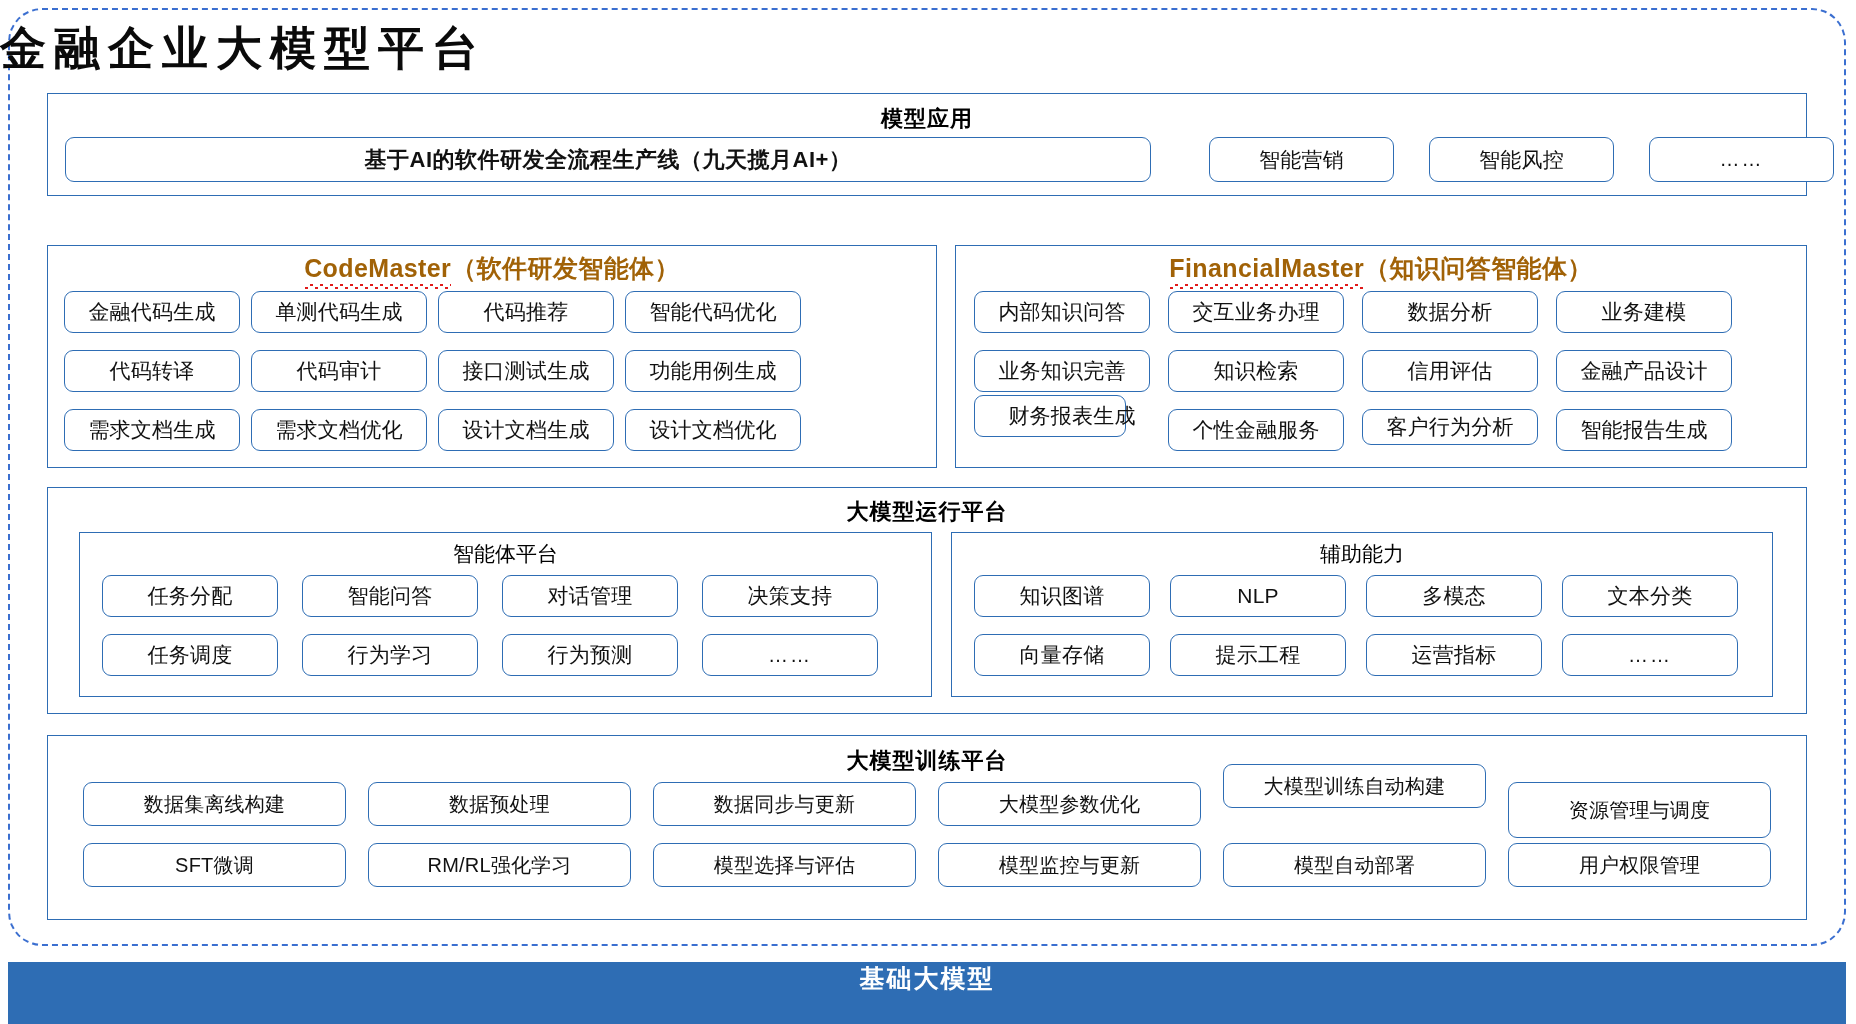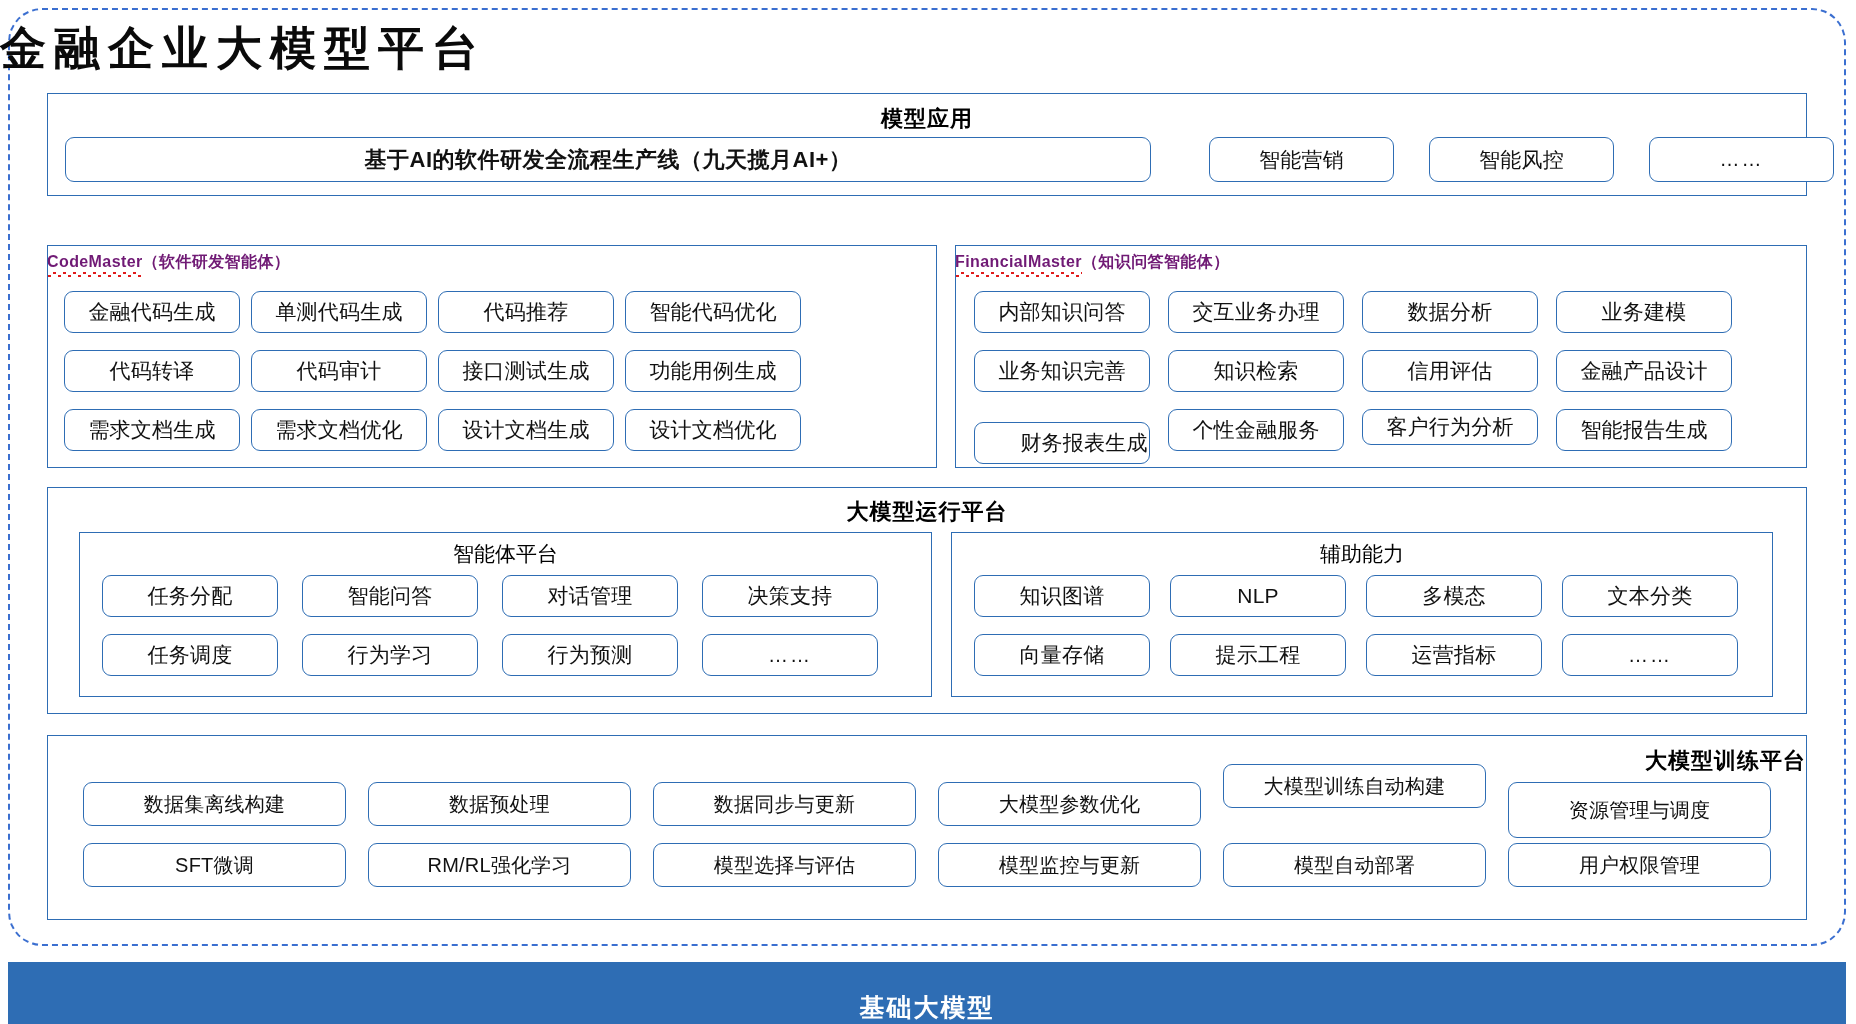--- a/index.html
+++ b/index.html
@@ -96,24 +96,24 @@
   .pill.dots {
     font-size: 20px;
     letter-spacing: 2px;
     color: #111;
   }
 
   
   .agent-title {
     position: absolute;
     width: 100%;
-    text-align: left;
-    font-size: 16px;
-    font-weight: 700;
-    color: #701a75;
+    text-align: center;
+    font-size: 25px;
+    font-weight: 700;
+    color: #a16207;
     letter-spacing: 0.4px;
   }
   .squiggle {
     position: relative;
     display: inline-block;
     padding-bottom: 2px;
   }
   .squiggle::after {
     content: "";
     position: absolute;
@@ -130,21 +130,21 @@
 
   
   #base-bar {
     position: absolute;
     left: 8px;
     top: 962px;
     width: 1838px;
     height: 62px;
     background: #2e6db4;
     display: flex;
-    align-items: flex-end;
+    align-items: flex-start;
     justify-content: center;
     color: #ffffff;
     font-size: 25px;
     font-weight: 700;
     letter-spacing: 2px;
   }
 </style>
 </head>
 <body>
 
@@ -188,21 +188,21 @@
 <div class="pill" data-name="financialmaster-item" style="left:974px; top:291px; width:176px; height:42px;">内部知识问答</div>
 <div class="pill" data-name="financialmaster-item" style="left:1168px; top:291px; width:176px; height:42px;">交互业务办理</div>
 <div class="pill" data-name="financialmaster-item" style="left:1362px; top:291px; width:176px; height:42px;">数据分析</div>
 <div class="pill" data-name="financialmaster-item" style="left:1556px; top:291px; width:176px; height:42px;">业务建模</div>
 
 <div class="pill" data-name="financialmaster-item" style="left:974px; top:350px; width:176px; height:42px;">业务知识完善</div>
 <div class="pill" data-name="financialmaster-item" style="left:1168px; top:350px; width:176px; height:42px;">知识检索</div>
 <div class="pill" data-name="financialmaster-item" style="left:1362px; top:350px; width:176px; height:42px;">信用评估</div>
 <div class="pill" data-name="financialmaster-item" style="left:1556px; top:350px; width:176px; height:42px;">金融产品设计</div>
 
-<div class="pill" data-name="financialmaster-item" style="left:974px; top:422px; width:176px; height:42px;padding-left:44px;">财务报表生成</div>
+<div class="pill" data-name="financialmaster-item" style="left:974px; top:395px; width:152px; height:42px;padding-left:44px;">财务报表生成</div>
 <div class="pill" data-name="financialmaster-item" style="left:1168px; top:409px; width:176px; height:42px;">个性金融服务</div>
 <div class="pill" data-name="financialmaster-item" style="left:1362px; top:409px; width:176px; height:36px;">客户行为分析</div>
 <div class="pill" data-name="financialmaster-item" style="left:1556px; top:409px; width:176px; height:42px;">智能报告生成</div>
 
 <style>
   [data-name="section-agent-codemaster"]      { height: 223px !important; }
   [data-name="section-agent-financialmaster"] { height: 223px !important; }
 </style>
 
 <div class="section-box" data-name="section-runtime-platform" style="left:47px; top:487px; width:1760px; height:227px;">
@@ -227,21 +227,21 @@
     <div class="pill" data-name="auxiliary-item" style="left:414px; top:42px; width:176px; height:42px;">多模态</div>
     <div class="pill" data-name="auxiliary-item" style="left:610px; top:42px; width:176px; height:42px;">文本分类</div>
     <div class="pill" data-name="auxiliary-item" style="left:22px; top:101px; width:176px; height:42px;">向量存储</div>
     <div class="pill" data-name="auxiliary-item" style="left:218px; top:101px; width:176px; height:42px;">提示工程</div>
     <div class="pill" data-name="auxiliary-item" style="left:414px; top:101px; width:176px; height:42px;">运营指标</div>
     <div class="pill dots" data-name="auxiliary-item-more" style="left:610px; top:101px; width:176px; height:42px;">……</div>
   </div>
 </div>
 
 <div class="section-box" data-name="section-training-platform" style="left:47px; top:735px; width:1760px; height:185px;">
-  <div class="section-heading" data-name="section-training-platform-heading" style="position:absolute; left:0; top:10px;text-align:right;">大模型训练平台</div>
+  <div class="section-heading" data-name="section-training-platform-heading" style="position:absolute; left:0; top:10px;">大模型训练平台</div>
 
   <div class="pill wide-label" data-name="training-item" style="left:35px; top:46px; width:263px; height:44px;">数据集离线构建</div>
   <div class="pill wide-label" data-name="training-item" style="left:320px; top:46px; width:263px; height:44px;">数据预处理</div>
   <div class="pill wide-label" data-name="training-item" style="left:605px; top:46px; width:263px; height:44px;">数据同步与更新</div>
   <div class="pill wide-label" data-name="training-item" style="left:890px; top:46px; width:263px; height:44px;">大模型参数优化</div>
   <div class="pill wide-label" data-name="training-item" style="left:1175px; top:28px; width:263px; height:44px;">大模型训练自动构建</div>
   <div class="pill wide-label" data-name="training-item" style="left:1460px; top:46px; width:263px; height:56px;">资源管理与调度</div>
 
   <div class="pill wide-label" data-name="training-item" style="left:35px; top:107px; width:263px; height:44px;">SFT微调</div>
   <div class="pill wide-label" data-name="training-item" style="left:320px; top:107px; width:263px; height:44px;">RM/RL强化学习</div>

